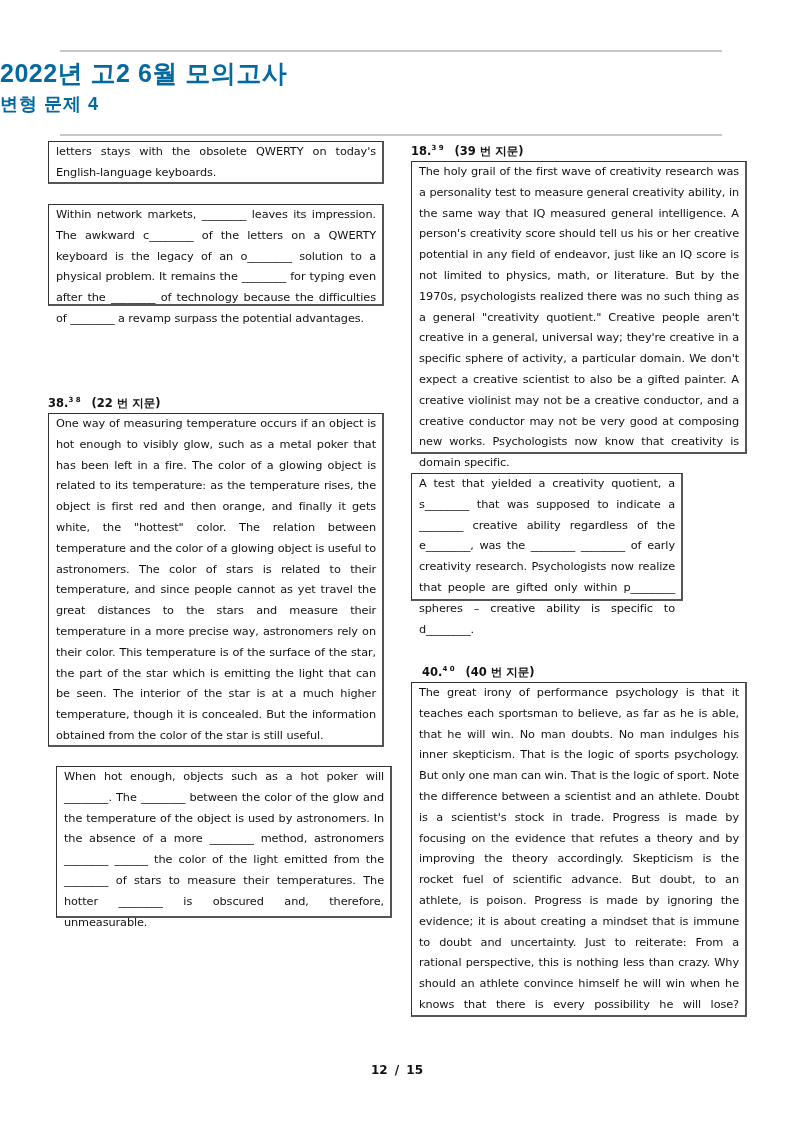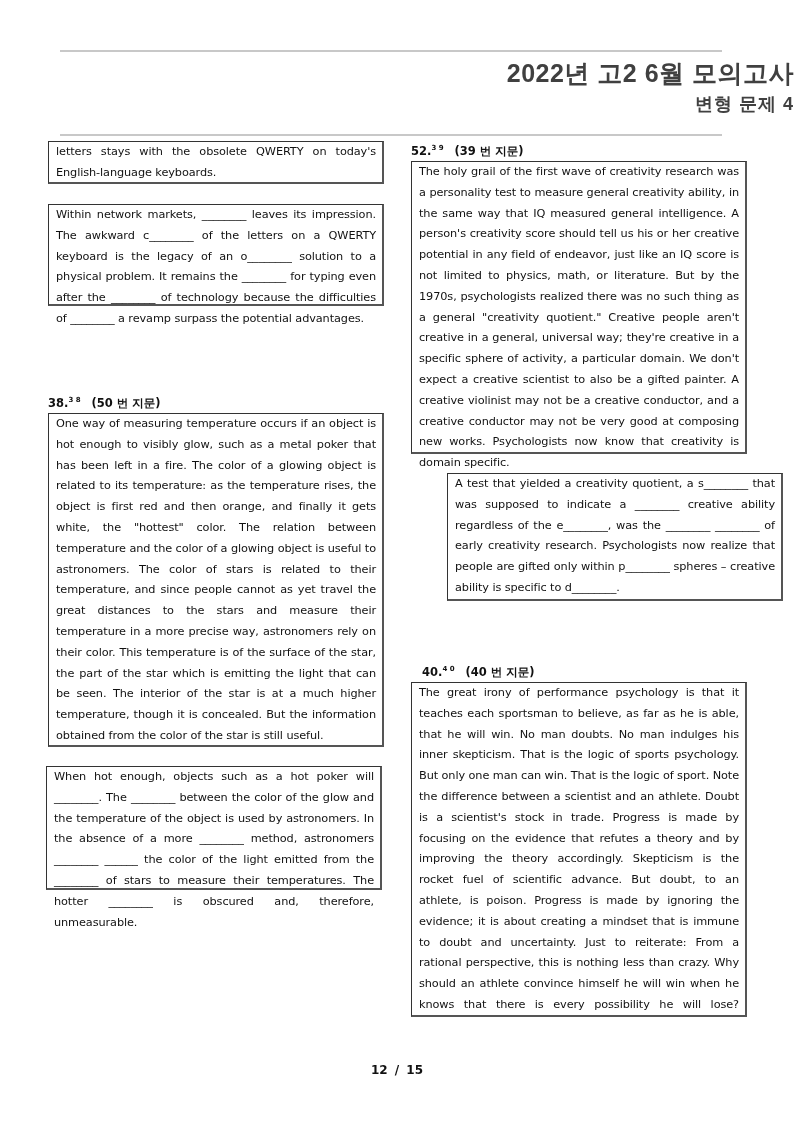--- a/index.html
+++ b/index.html
@@ -1,18 +1,18 @@
 <!DOCTYPE html>
 <html><head>
 <meta charset="utf-8">
 <style>
   html, body { margin:0; padding:0; background:#ffffff; }
   body { width:794px; height:1123px; position:relative; overflow:hidden; font-family:"DejaVu Sans", sans-serif; color:#111; }
   .rule { position:absolute; left:60px; width:662px; height:2px; background:#c8c8c8; }
-  .title { position:absolute; left:0; width:794px; text-align:right; font-family:"Liberation Sans", sans-serif; font-weight:bold; color:#404040; }
+  .title { position:absolute; left:0; width:794px; text-align:left; font-family:"Liberation Sans", sans-serif; font-weight:bold; color:#0369a1; }
   .t1 { top:57px; font-size:25px; letter-spacing:0.5px; }
   .t2 { top:92px; font-size:18px; letter-spacing:1px; }
   .box { position:absolute; box-sizing:border-box; border:1px solid #333; border-bottom:2px solid #555; border-right:2px solid #555; padding:0 6px 0 7px; }
   .box p { margin:0; font-size:11.3px; line-height:20.8px; text-align:justify; text-align-last:left; letter-spacing:-0.1px; font-family:"DejaVu Sans", sans-serif; }
   .qhead { position:absolute; font-size:11.5px; font-weight:bold; font-family:"DejaVu Sans", sans-serif; }
   .qhead sup { font-size:7px; vertical-align:5px; margin-right:11px; }
   .pager { position:absolute; top:1063px; left:0; width:794px; text-align:center; font-size:12px; font-weight:bold; font-family:"DejaVu Sans", sans-serif; word-spacing:3px; }
 </style>
 </head>
 <body>
@@ -24,38 +24,38 @@
 
 <div class="box" style="left:48px; top:141px; width:336px; height:43px;">
   <p>letters stays with the obsolete QWERTY on today's English-language keyboards.</p>
 </div>
 
 <div class="box" style="left:48px; top:204px; width:336px; height:102px;">
   <p>Within network markets, ________ leaves its impression. The awkward c________ of the letters on a QWERTY keyboard is the legacy of an o________ solution to a physical problem. It remains the ________ for typing even after the ________ of technology because the difficulties of ________ a revamp surpass the potential advantages.</p>
 </div>
 
 <div class="qhead" style="left:48px; top:396px;">
-  <span>38.</span><sup>3 8</sup><span>(50 번 지문)</span>
+  <span>38.</span><sup>3 8</sup><span>(22 번 지문)</span>
 </div>
 <div class="box" style="left:48px; top:413px; width:336px; height:334px;">
   <p>One way of measuring temperature occurs if an object is hot enough to visibly glow, such as a metal poker that has been left in a fire. The color of a glowing object is related to its temperature: as the temperature rises, the object is first red and then orange, and finally it gets white, the "hottest" color. The relation between temperature and the color of a glowing object is useful to astronomers. The color of stars is related to their temperature, and since people cannot as yet travel the great distances to the stars and measure their temperature in a more precise way, astronomers rely on their color. This temperature is of the surface of the star, the part of the star which is emitting the light that can be seen. The interior of the star is at a much higher temperature, though it is concealed. But the information obtained from the color of the star is still useful.</p>
 </div>
 
-<div class="box" style="left:46px; top:766px; width:336px; height:124px;">
+<div class="box" style="left:56px; top:766px; width:336px; height:152px;">
   <p>When hot enough, objects such as a hot poker will ________. The ________ between the color of the glow and the temperature of the object is used by astronomers. In the absence of a more ________ method, astronomers ________ ______ the color of the light emitted from the ________ of stars to measure their temperatures. The hotter ________ is obscured and, therefore, unmeasurable.</p>
 </div>
 
 <div class="qhead" style="left:411px; top:144px;">
-  <span>52.</span><sup>3 9</sup><span>(39 번 지문)</span>
+  <span>18.</span><sup>3 9</sup><span>(39 번 지문)</span>
 </div>
 <div class="box" style="left:411px; top:161px; width:336px; height:293px;">
   <p>The holy grail of the first wave of creativity research was a personality test to measure general creativity ability, in the same way that IQ measured general intelligence. A person's creativity score should tell us his or her creative potential in any field of endeavor, just like an IQ score is not limited to physics, math, or literature. But by the 1970s, psychologists realized there was no such thing as a general "creativity quotient." Creative people aren't creative in a general, universal way; they're creative in a specific sphere of activity, a particular domain. We don't expect a creative scientist to also be a gifted painter. A creative violinist may not be a creative conductor, and a creative conductor may not be very good at composing new works. Psychologists now know that creativity is domain specific.</p>
 </div>
 
-<div class="box" style="left:411px; top:473px; width:336px; height:128px;margin-left:36px;">
+<div class="box" style="left:411px; top:473px; width:272px; height:128px;">
   <p>A test that yielded a creativity quotient, a s________ that was supposed to indicate a ________ creative ability regardless of the e________, was the ________ ________ of early creativity research. Psychologists now realize that people are gifted only within p________ spheres – creative ability is specific to d________.</p>
 </div>
 
 <div class="qhead" style="left:422px; top:665px;text-align:right;">
   <span>40.</span><sup>4 0</sup><span>(40 번 지문)</span>
 </div>
 <div class="box" style="left:411px; top:682px; width:336px; height:335px; overflow:hidden;">
   <p>The great irony of performance psychology is that it teaches each sportsman to believe, as far as he is able, that he will win. No man doubts. No man indulges his inner skepticism. That is the logic of sports psychology. But only one man can win. That is the logic of sport. Note the difference between a scientist and an athlete. Doubt is a scientist's stock in trade. Progress is made by focusing on the evidence that refutes a theory and by improving the theory accordingly. Skepticism is the rocket fuel of scientific advance. But doubt, to an athlete, is poison. Progress is made by ignoring the evidence; it is about creating a mindset that is immune to doubt and uncertainty. Just to reiterate: From a rational perspective, this is nothing less than crazy. Why should an athlete convince himself he will win when he knows that there is every possibility he will lose? Because, to win, one must proportion one's belief,</p>
 </div>
 

